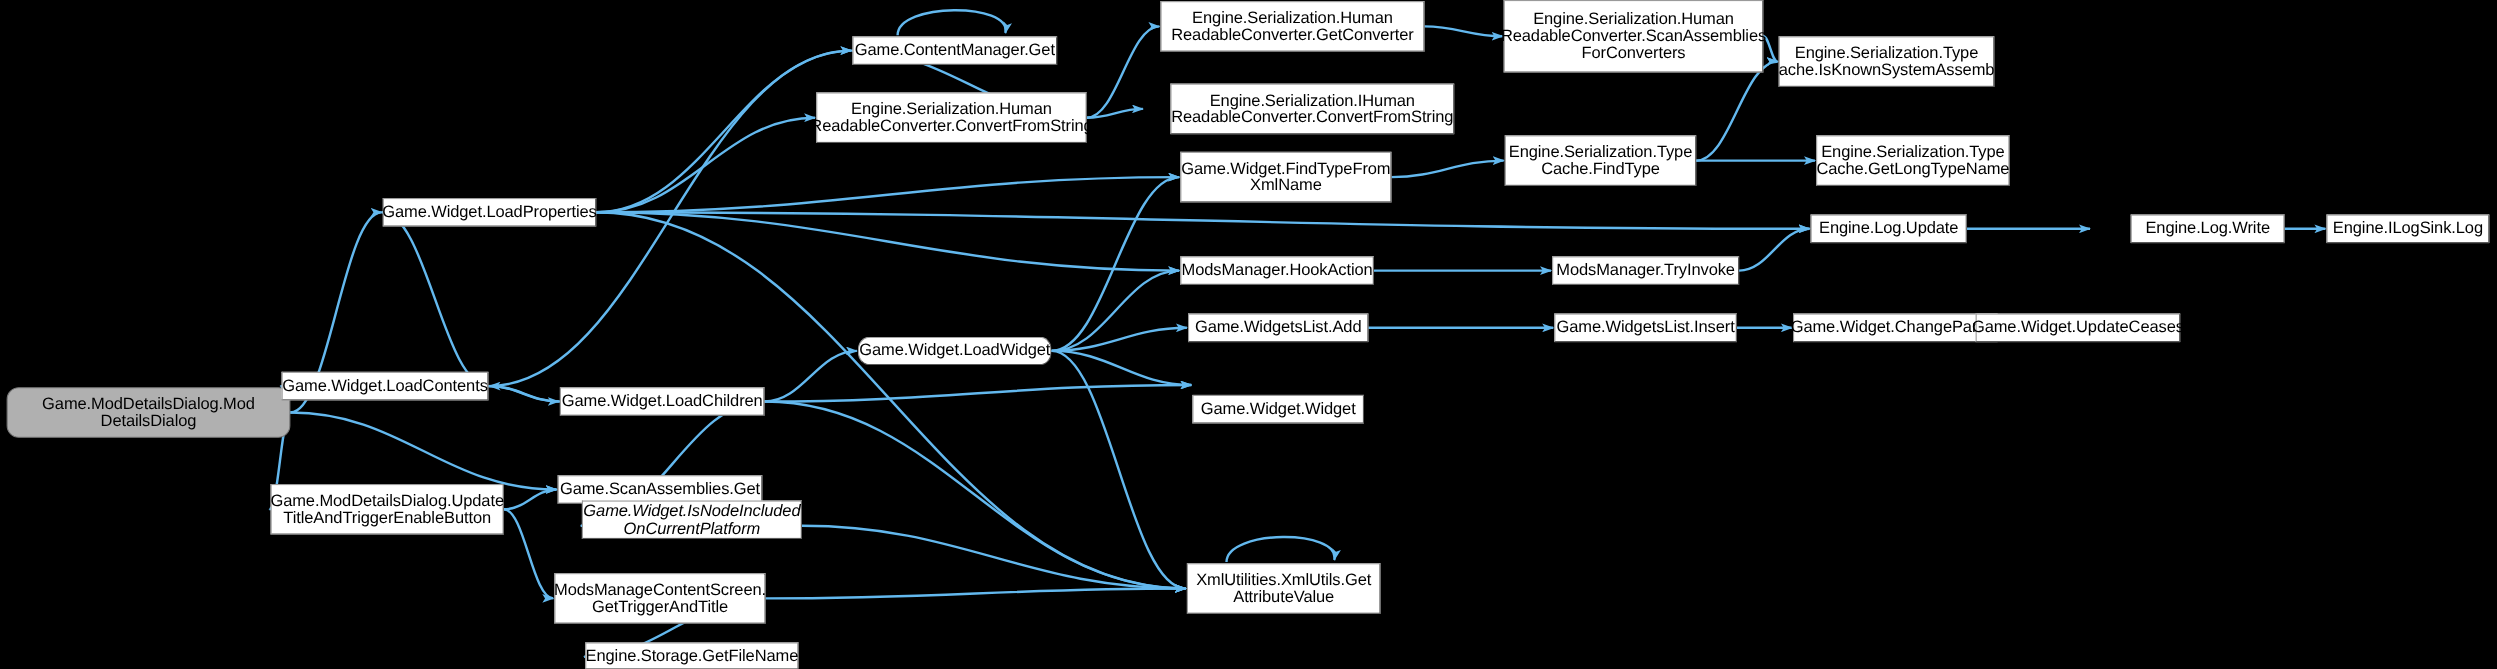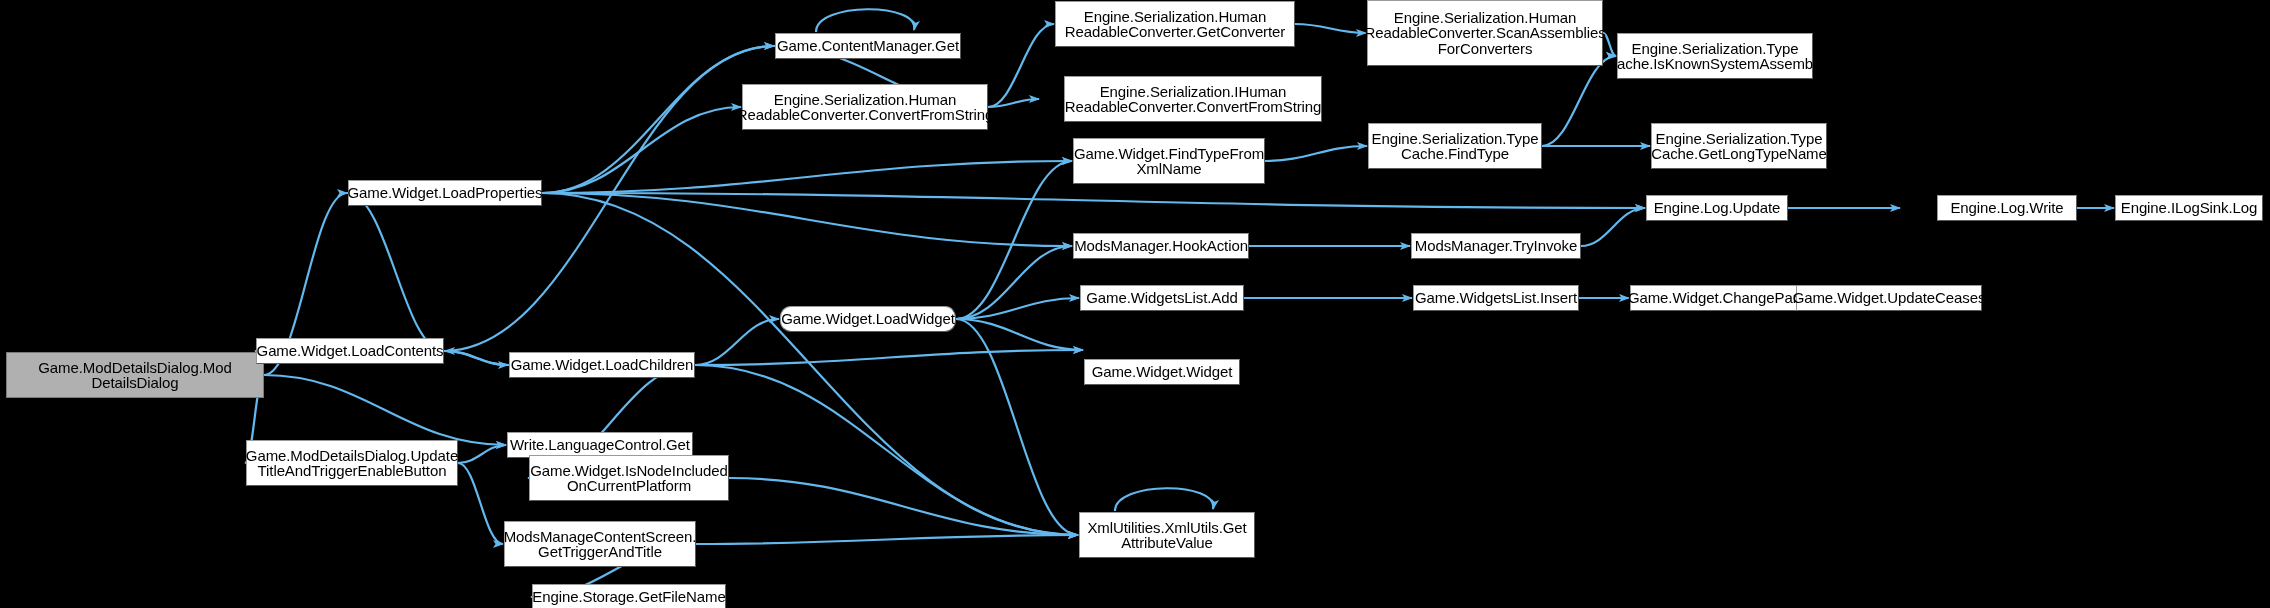--- a/index.html
+++ b/index.html
@@ -65,31 +65,31 @@
         <path d="M2041,208 C2071.66,208 2083.34,208 2114,208" fill="none" stroke="#63b8ee" stroke-width="2.2" marker-end="url(#arrow)"></path>
         <path d="M458,463 C478.16,463 485.84,445 506,445" fill="none" stroke="#63b8ee" stroke-width="2.2" marker-end="url(#arrow)"></path>
         <path d="M458,463 C476.9,463 484.1,544 503,544" fill="none" stroke="#63b8ee" stroke-width="2.2" marker-end="url(#arrow)"></path>
         <path d="M696,544 C626.7,544 600.3,597 531,597" fill="none" stroke="#63b8ee" stroke-width="2.2" marker-end="url(#arrow)"></path>
         <path d="M696,544 C856.44,544 917.56,535 1078,535" fill="none" stroke="#63b8ee" stroke-width="2.2" marker-end="url(#arrow)"></path>
         <path d="M729,478 C875.5799999999999,478 931.42,535 1078,535" fill="none" stroke="#63b8ee" stroke-width="2.2" marker-end="url(#arrow)"></path>
         <path d="M1115,511 C1115,481 1219,481 1213,509" fill="none" stroke="#63b8ee" stroke-width="2.2" marker-end="url(#arrow)"></path>
       </g>
   </svg>
   <div id="node-layer">
-      <div class="node root" style="left: 6px; top: 352px; width: 258px; height: 46px;">Game.ModDetailsDialog.Mod
+      <div class="node root" style="left: 6px; top: 352px; width: 258px; height: 46px; border-radius: 11px;">Game.ModDetailsDialog.Mod
 DetailsDialog</div>
       <div class="node" style="left: 256px; top: 338px; width: 188px; height: 26px;">Game.Widget.LoadContents</div>
       <div class="node" style="left: 348px; top: 180px; width: 194px; height: 26px;">Game.Widget.LoadProperties</div>
       <div class="node" style="left: 246px; top: 440px; width: 212px; height: 46px;">Game.ModDetailsDialog.Update
 TitleAndTriggerEnableButton</div>
       <div class="node" style="left: 509px; top: 352px; width: 186px; height: 26px;">Game.Widget.LoadChildren</div>
-      <div class="node" style="left: 507px; top: 432px; width: 186px; height: 26px;">Write.LanguageControl.Get</div>
+      <div class="node" style="left: 507px; top: 432px; width: 186px; height: 26px;">Game.ScanAssemblies.Get</div>
       <div class="node" style="left: 504px; top: 521px; width: 192px; height: 46px;">ModsManageContentScreen.
 GetTriggerAndTitle</div>
-      <div class="node" style="left: 529px; top: 455px; width: 200px; height: 46px;">Game.Widget.IsNodeIncluded
+      <div class="node" style="left: 529px; top: 455px; width: 200px; height: 35px; font-style: italic;">Game.Widget.IsNodeIncluded
 OnCurrentPlatform</div>
       <div class="node" style="left: 532px; top: 584px; width: 194px; height: 26px;">Engine.Storage.GetFileName</div>
       <div class="node" style="left: 780px; top: 306px; width: 176px; height: 26px; border-radius: 11px;">Game.Widget.LoadWidget</div>
       <div class="node" style="left: 775px; top: 33px; width: 186px; height: 26px;">Game.ContentManager.Get</div>
       <div class="node" style="left: 742px; top: 84px; width: 246px; height: 46px;">Engine.Serialization.Human
 ReadableConverter.ConvertFromString</div>
       <div class="node" style="left: 1073px; top: 138px; width: 192px; height: 46px;">Game.Widget.FindTypeFrom
 XmlName</div>
       <div class="node" style="left: 1073px; top: 233px; width: 176px; height: 26px;">ModsManager.HookAction</div>
       <div class="node" style="left: 1080px; top: 285px; width: 164px; height: 26px; text-align: center;">Game.WidgetsList.Add</div>

